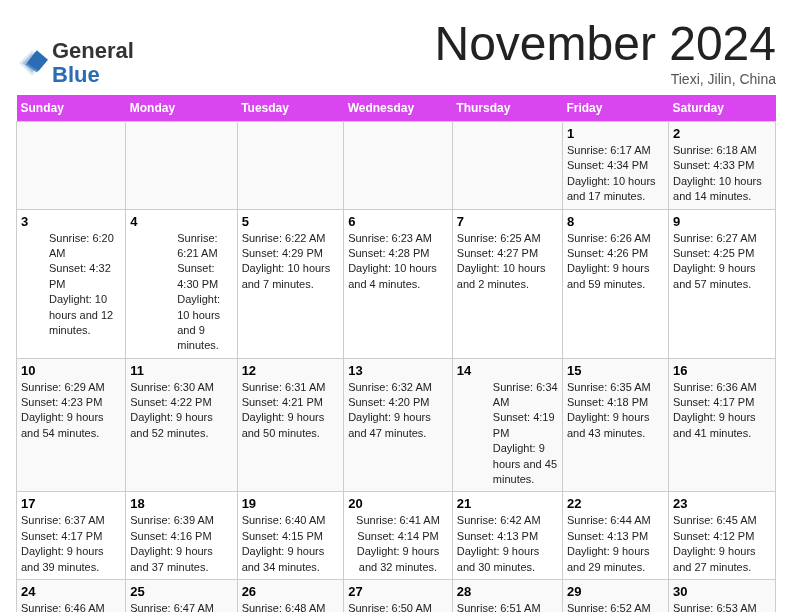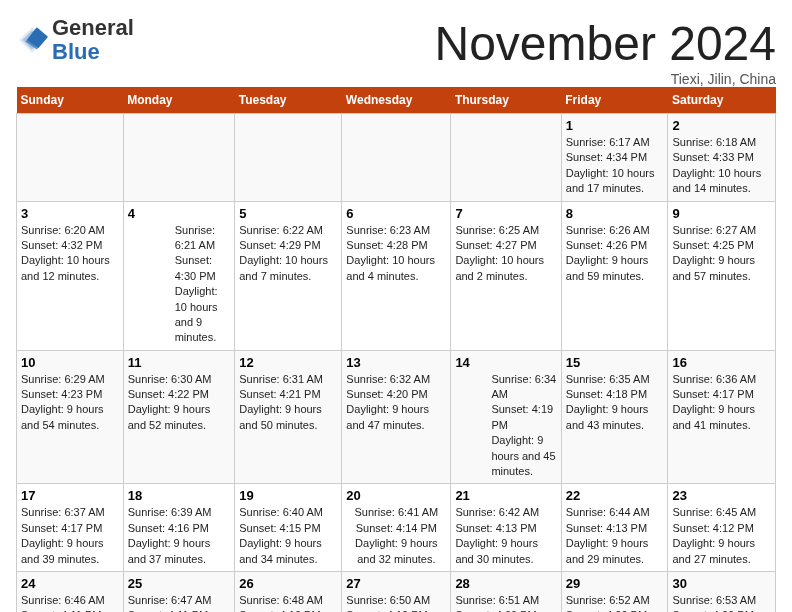--- a/index.html
+++ b/index.html
@@ -6,21 +6,22 @@
     body {
       font-family: Arial, sans-serif;
       background: #fff;
       width: 792px;
       min-height: 612px;
       padding: 16px;
     }
     .header {
       display: flex;
       justify-content: space-between;
-      align-items: flex-start;
+      align-items: flex-end;
+      margin-bottom: 8px;
     }
     .logo {
       display: flex;
       align-items: center;
       gap: 4px;
     }
     .logo-text {
       font-size: 22px;
       font-weight: bold;
       line-height: 1.1;
@@ -40,21 +41,21 @@
     .location {
       font-size: 14px;
       color: #555;
     }
     table {
       width: 100%;
       border-collapse: collapse;
       font-size: 11px;
     }
     thead tr th {
-      background: #c2410c;
+      background: #d946ef;
       color: #fff;
       padding: 6px 4px;
       text-align: left;
       font-size: 12px;
       font-weight: bold;
     }
     tbody tr td {
       border: 1px solid #ccc;
       vertical-align: top;
       padding: 4px;
@@ -129,21 +130,21 @@
         <td>
           <div class="day-num">2</div>
           <div class="day-info" style="white-space: pre-line;">Sunrise: 6:18 AM
 Sunset: 4:33 PM
 Daylight: 10 hours and 14 minutes.</div>
         </td>
       </tr>
       <tr>
         <td>
           <div class="day-num">3</div>
-          <div class="day-info" style="white-space: pre-line;">Sunrise: 6:20 AM
+          <div class="day-info" style="white-space: pre-line; margin-left: 28px;">Sunrise: 6:20 AM
 Sunset: 4:32 PM
 Daylight: 10 hours and 12 minutes.</div>
         </td>
         <td>
           <div class="day-num">4</div>
           <div class="day-info" style="white-space: pre-line; margin-left: 47px;">Sunrise: 6:21 AM
 Sunset: 4:30 PM
 Daylight: 10 hours and 9 minutes.</div>
         </td>
         <td>

